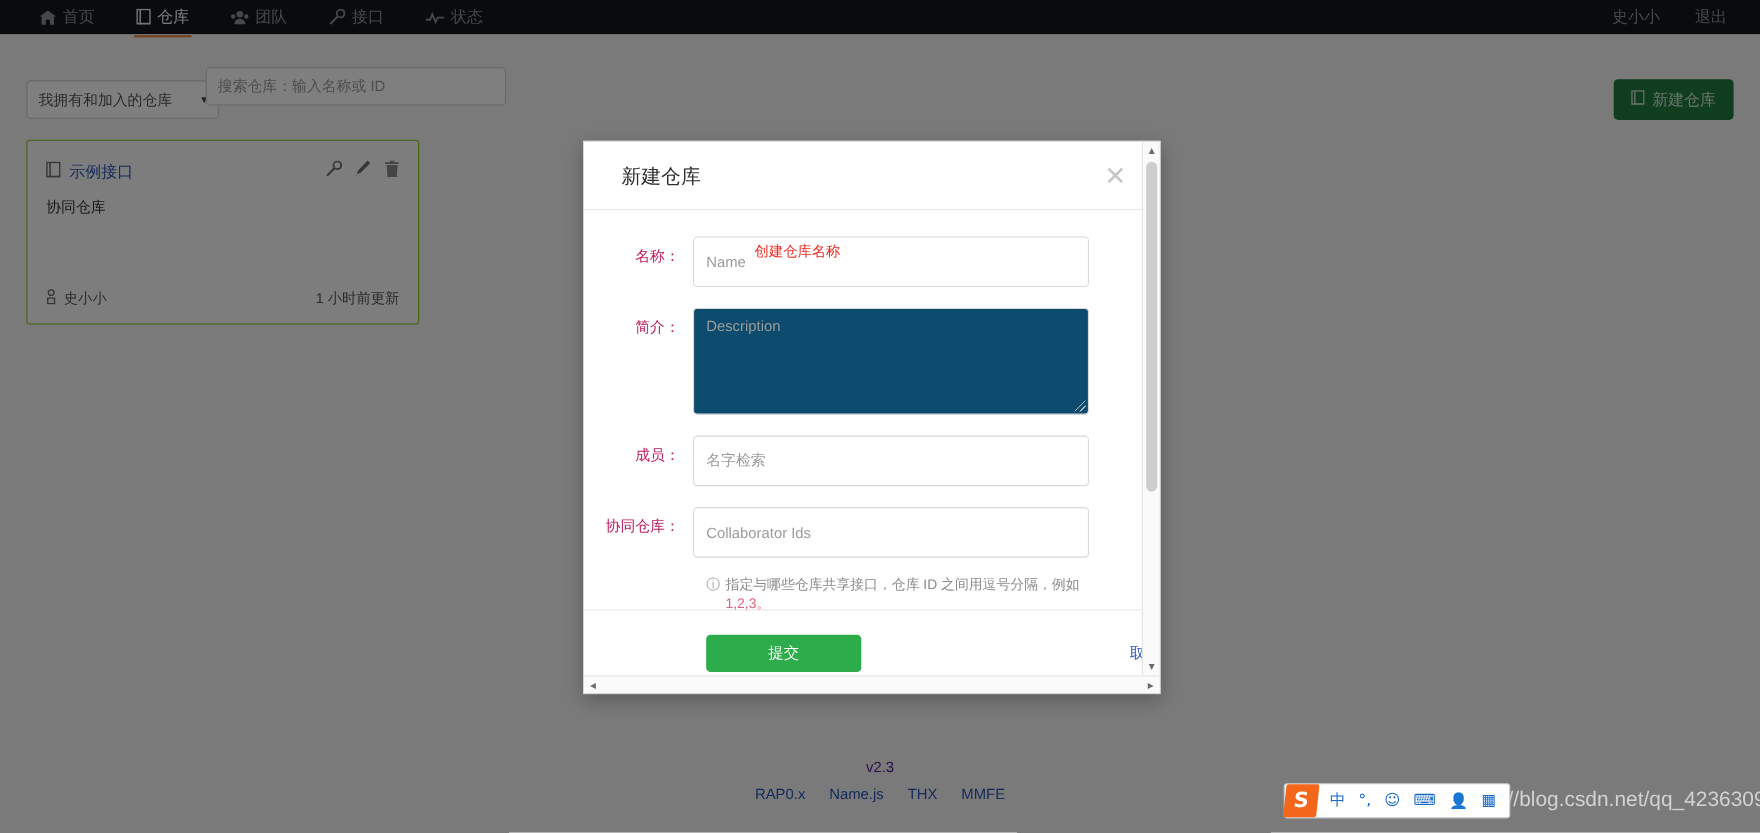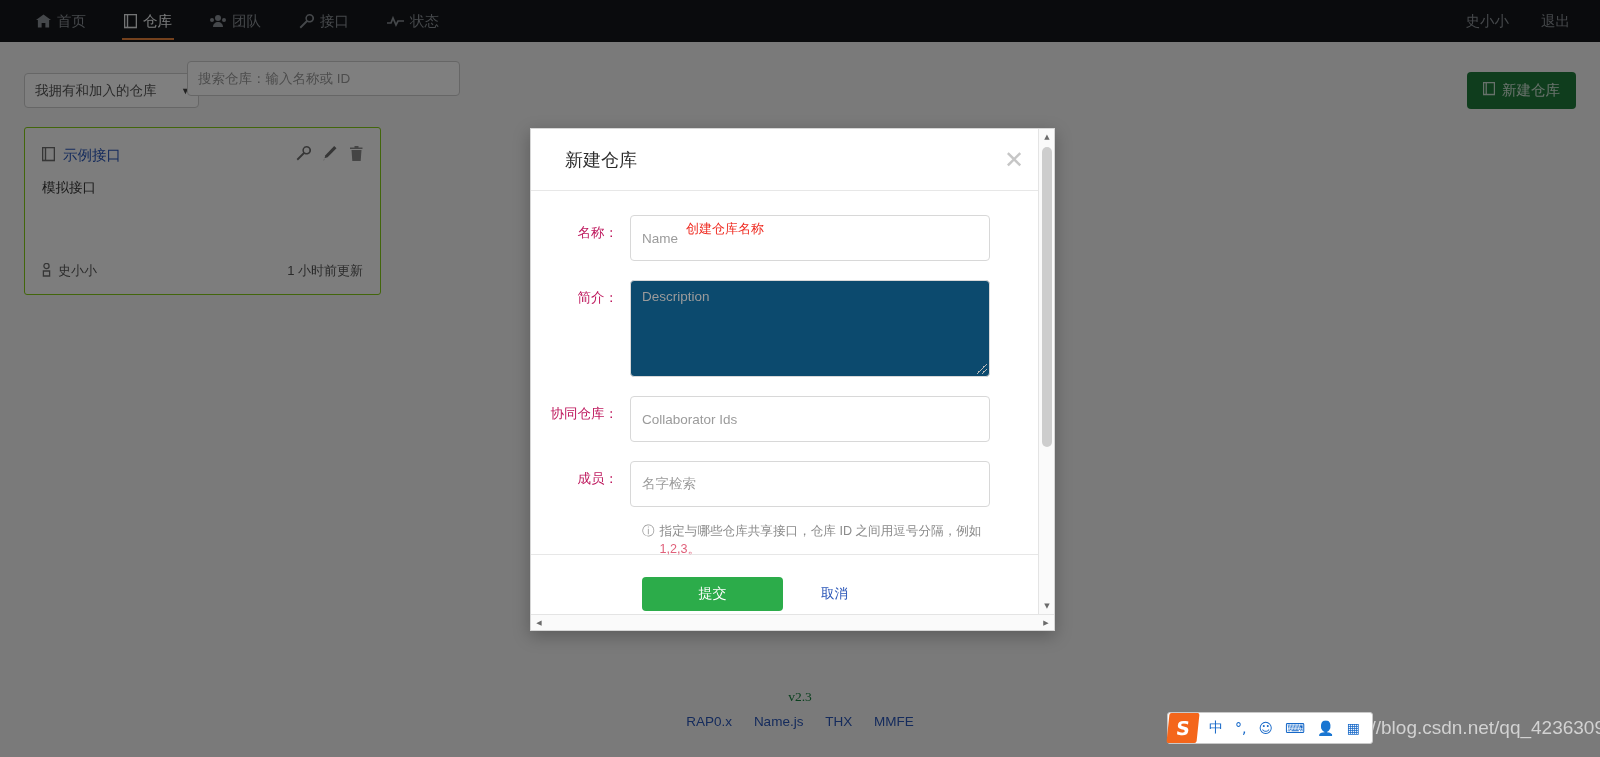--- a/index.html
+++ b/index.html
@@ -12,21 +12,21 @@
   }
   #page {
     position: relative;
     width: 1600px; height: 757px;
     background: #f5f5f5;
   }
 
   
   .navbar {
     position: absolute; top: 0; left: 0;
-    width: 1600px; height: 42px;
+    width: 1600px; height: 31px;
     background: #14171a;
     display: flex; align-items: center;
   }
   .nav-left { display: flex; align-items: center; margin-left: 28px; }
   .nav-item {
     display: flex; align-items: center;
     gap: 6px;
     color: #8b9096;
     font-size: 14.5px;
     padding: 13px 8px 13px 8px;
@@ -134,21 +134,21 @@
   }
   .repo-owner { display: flex; align-items: center; gap: 7px; }
   .repo-time { margin-left: auto; }
 
   
   .page-footer {
     position: absolute; left: 0; bottom: 28px;
     width: 1600px;
     text-align: center;
   }
-  .footer-ver { font-size: 13.5px; color: #15803d; margin-bottom: 9px; font-family: Liberation Serif, serif; }
+  .footer-ver { font-size: 13.5px; color: #4c1d95; margin-bottom: 9px; }
   .footer-links { font-size: 13.5px; }
   .footer-links a {
     color: #2a56b8; text-decoration: none; margin: 0 9px; cursor: pointer;
   }
 
   
   .overlay {
     position: absolute; inset: 0;
     background: rgba(0,0,0,0.5);
     z-index: 40;
@@ -256,21 +256,22 @@
     flex: none;
     color: #9a9a9a;
     font-family: "DejaVu Sans", sans-serif;
   }
   .help .hred { color: #e0607a; }
   .modal-footer {
     border-top: 1px solid #e7e7e7;
     height: 78px;
     display: flex; align-items: center;
     padding-left: 111px;
-    gap: 38px;
+    gap: 24px;
+    justify-content: space-between;
   }
   .btn-submit {
     width: 141px; height: 34px;
     background: #2cac4a;
     border-radius: 4px;
     color: #fff;
     font-size: 14px;
     display: flex; align-items: center; justify-content: center;
     cursor: pointer;
   }
@@ -466,21 +467,21 @@
               <path fill="#6d6d6d" d="M0 14.3 1.1 13.4 1.6 13.9z"></path>
             </svg>
         </span>
         <span class="act">
           <svg width="13" height="15" viewBox="0 0 13 15">
               <path fill="#8a8a8a" d="M4.5 0h4v1.5h4V3H0V1.5h4.5zM1.5 4h10l-.8 11H2.3z"></path>
             </svg>
         </span>
       </div>
     </div>
-    <div class="repo-desc">模拟接口</div>
+    <div class="repo-desc">协同仓库</div>
     <div class="repo-foot">
       <span class="repo-owner">
         <span>
           <svg width="9" height="14" viewBox="0 0 9 14">
               <circle cx="4.5" cy="3" r="2.6" fill="none" stroke="#6d6d6d" stroke-width="1.3"></circle>
               <path d="M1.4 8h6.2v5H1.4z" fill="none" stroke="#6d6d6d" stroke-width="1.3"></path>
             </svg>
         </span>
         <span>史小小</span>
       </span>
@@ -523,33 +524,33 @@
         <div class="form-row">
           <div class="form-label">简介：</div>
           <div class="form-ctrl">
             <div class="ta">
               <span>Description</span>
             </div>
           </div>
         </div>
 
         <div class="form-row">
+          <div class="form-label">成员：</div>
+          <div class="form-ctrl">
+            <div class="inp">
+              <span>名字检索</span>
+            </div>
+          </div>
+        </div>
+
+        <div class="form-row">
           <div class="form-label">协同仓库：</div>
           <div class="form-ctrl">
             <div class="inp">
               <span>Collaborator Ids</span>
-            </div>
-          </div>
-        </div>
-
-        <div class="form-row">
-          <div class="form-label">成员：</div>
-          <div class="form-ctrl">
-            <div class="inp">
-              <span>名字检索</span>
             </div>
           </div>
         </div>
 
         <div class="help">
           <span class="hicon">ⓘ</span>
           <span>
             <span>指定与哪些仓库共享接口，仓库 ID 之间用逗号分隔，例如</span>
             <span class="hred">1,2,3。</span>
           </span>

